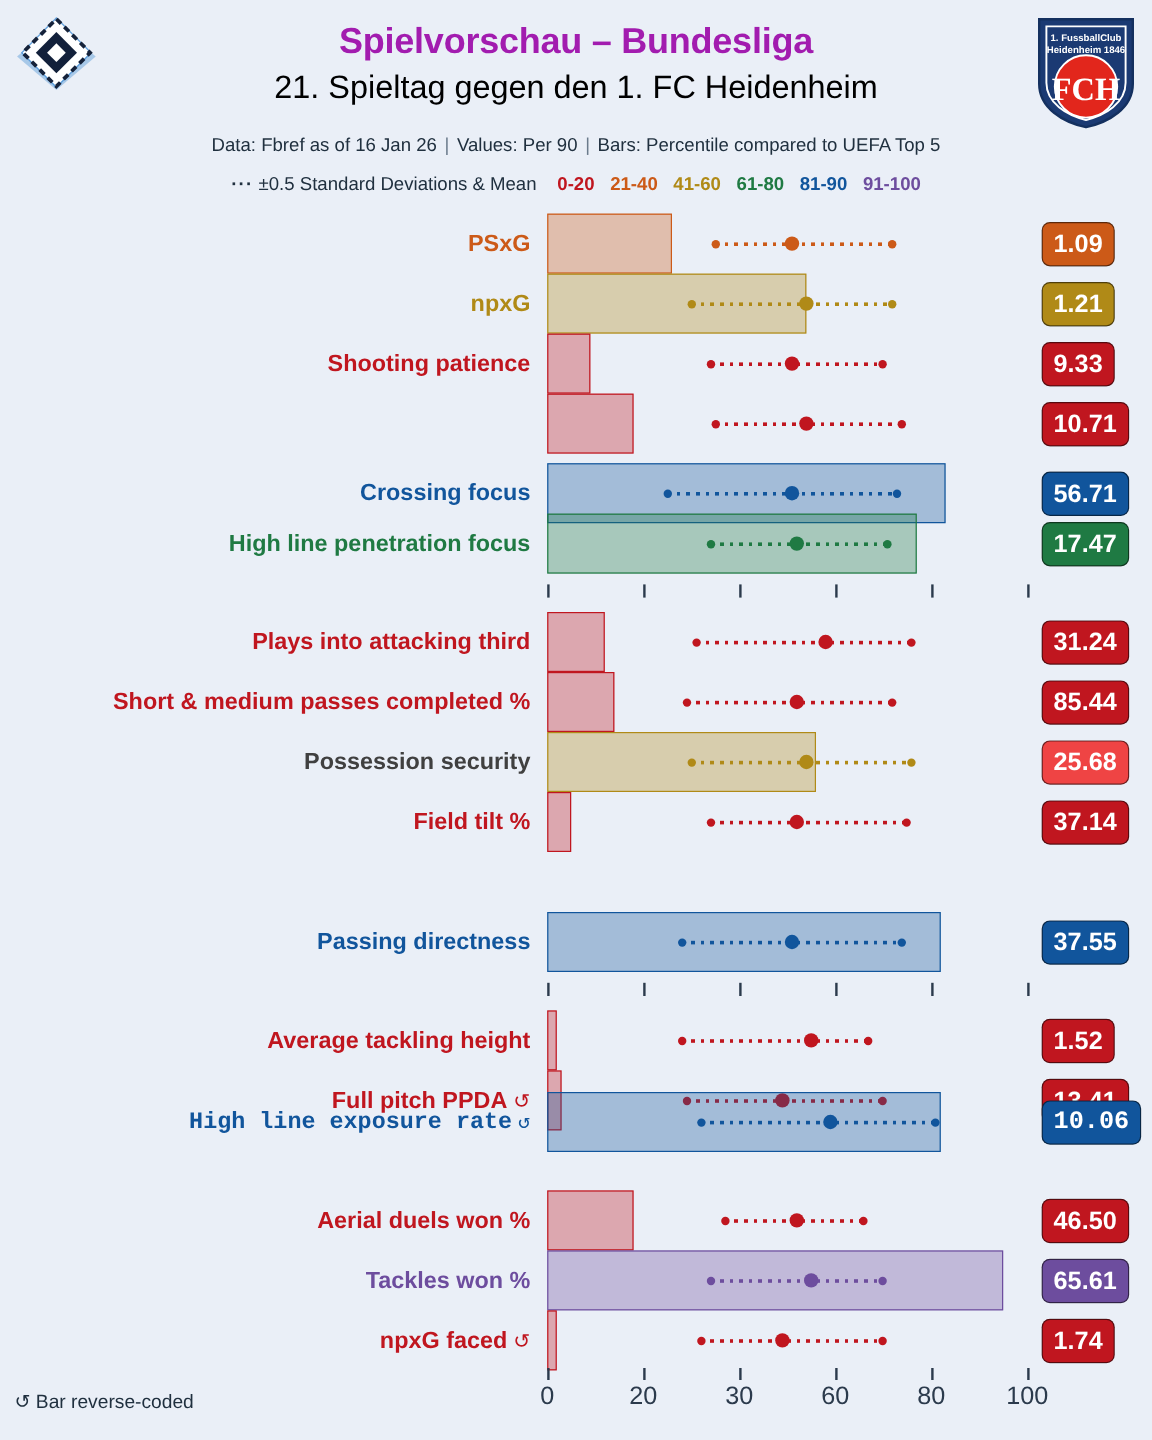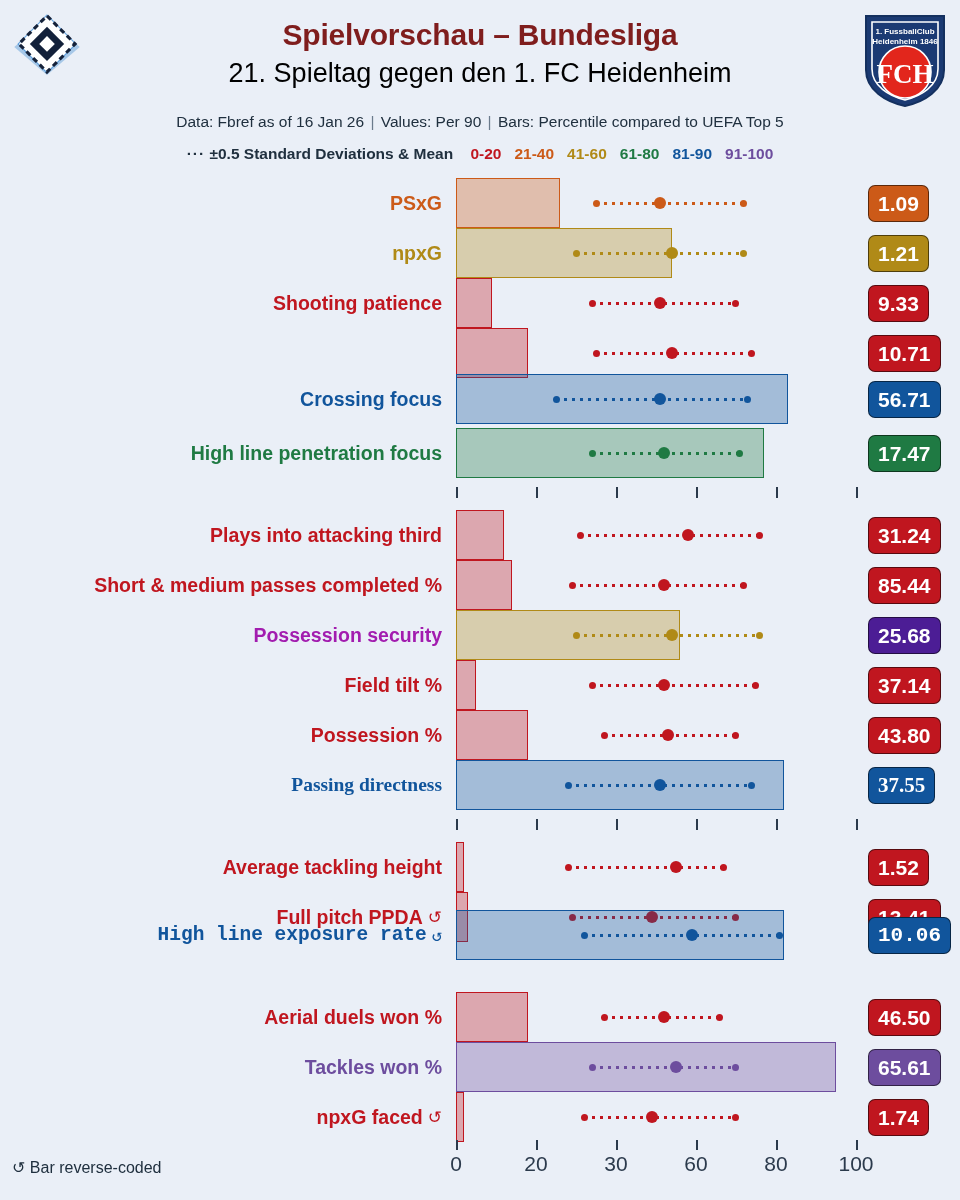--- a/index.html
+++ b/index.html
@@ -10,36 +10,36 @@
     color: #1f2b3d;
     overflow: hidden;
   }
   #page { position: relative; width: 960px; height: 1200px; }
 
   
   .hdr { position: absolute; left: 0; top: 0; width: 960px; height: 178px; }
   .title {
     position: absolute; left: 120px; top: 18px; width: 720px;
     text-align: center; font-size: 30px; font-weight: bold;
-    letter-spacing: -0.2px; color: #7f1d1d;
+    letter-spacing: -0.2px; color: #a21caf;
   }
   .subtitle {
     position: absolute; left: 120px; top: 58px; width: 720px;
     text-align: center; font-size: 27px; font-weight: normal; color: #000000;
   }
   .srcline {
     position: absolute; left: 60px; top: 113px; width: 840px;
     text-align: center; font-size: 15.5px; color: #20303f;
   }
   .srcline .sep { color: #6b7b8c; padding: 0 2px; }
   .legend {
     position: absolute; left: 60px; top: 145px; width: 840px;
     text-align: center; font-size: 15.5px; font-weight: bold; white-space: nowrap;
   }
-  .legend .sdtxt { color: #20303f; font-weight: bold; }
+  .legend .sdtxt { color: #20303f; font-weight: normal; }
   .legend .dots { color: #20303f; letter-spacing: 1px; }
   .legend .bucket { margin-left: 13px; }
 
   
   .hsv-logo { position: absolute; left: 8px; top: 8px; width: 78px; height: 78px; }
   .crest { position: absolute; left: 862px; top: 12px; width: 86px; height: 96px; }
 
   
   .plot { position: absolute; left: 0; top: 178px; width: 960px; height: 1022px; }
   .row { position: absolute; left: 0; width: 960px; height: 50px; }
@@ -180,21 +180,21 @@
           <div class="bar" style="width: 72px; background: rgba(192, 22, 31, 0.33); border-color: rgb(192, 22, 31);"></div>
           <div class="rng" style="left: 140px; width: 156px; color: rgb(192, 22, 31);">
             <div class="line"></div>
             <div class="cap lo"></div>
             <div class="cap hi"></div>
             <div class="mean" style="left: 70px;"></div>
           </div>
         </div>
         <div class="badge" style="background: rgb(192, 22, 31); left: 868px;">10.71</div>
       </div>
-      <div class="row" style="top: 196px; text-decoration: underline;">
+      <div class="row" style="top: 208px; text-decoration: underline;">
         <div class="lbl" style="color: rgb(17, 85, 156);">
           <span>Crossing focus</span>
         </div>
         <div class="barzone">
           <div class="bar" style="width: 332px; background: rgba(17, 85, 156, 0.33); border-color: rgb(17, 85, 156);"></div>
           <div class="rng" style="left: 100px; width: 192px; color: rgb(17, 85, 156);">
             <div class="line"></div>
             <div class="cap lo"></div>
             <div class="cap hi"></div>
             <div class="mean" style="left: 98px;"></div>
@@ -249,65 +249,50 @@
           <div class="rng" style="left: 116px; width: 172px; color: rgb(192, 22, 31);">
             <div class="line"></div>
             <div class="cap lo"></div>
             <div class="cap hi"></div>
             <div class="mean" style="left: 86px;"></div>
           </div>
         </div>
         <div class="badge" style="background: rgb(192, 22, 31); left: 868px;">85.44</div>
       </div>
       <div class="row" style="top: 432px;">
-        <div class="lbl" style="color: #a21caf;">
+        <div class="lbl" style="color: #404040;">
           <span>Possession security</span>
         </div>
         <div class="barzone">
           <div class="bar" style="width: 224px; background: rgba(176, 138, 23, 0.33); border-color: rgb(176, 138, 23);"></div>
           <div class="rng" style="left: 120px; width: 184px; color: rgb(176, 138, 23);">
             <div class="line"></div>
             <div class="cap lo"></div>
             <div class="cap hi"></div>
             <div class="mean" style="left: 90px;"></div>
           </div>
         </div>
-        <div class="badge" style="background: #4c1d95; left: 868px;">25.68</div>
+        <div class="badge" style="background: #ef4444; left: 868px;">25.68</div>
       </div>
       <div class="row" style="top: 482px;">
         <div class="lbl" style="color: rgb(192, 22, 31);">
           <span>Field tilt %</span>
         </div>
         <div class="barzone">
           <div class="bar" style="width: 20px; background: rgba(192, 22, 31, 0.33); border-color: rgb(192, 22, 31);"></div>
           <div class="rng" style="left: 136px; width: 164px; color: rgb(192, 22, 31);">
             <div class="line"></div>
             <div class="cap lo"></div>
             <div class="cap hi"></div>
             <div class="mean" style="left: 66px;"></div>
           </div>
         </div>
         <div class="badge" style="background: rgb(192, 22, 31); left: 868px;">37.14</div>
       </div>
-      <div class="row" style="top: 532px;">
-        <div class="lbl" style="color: rgb(192, 22, 31);">
-          <span>Possession %</span>
-        </div>
-        <div class="barzone">
-          <div class="bar" style="width: 72px; background: rgba(192, 22, 31, 0.33); border-color: rgb(192, 22, 31);"></div>
-          <div class="rng" style="left: 148px; width: 132px; color: rgb(192, 22, 31);">
-            <div class="line"></div>
-            <div class="cap lo"></div>
-            <div class="cap hi"></div>
-            <div class="mean" style="left: 58px;"></div>
-          </div>
-        </div>
-        <div class="badge" style="background: rgb(192, 22, 31); left: 868px;">43.80</div>
-      </div>
-      <div class="row" style="top: 582px; font-family: Liberation Serif, serif;">
+      <div class="row" style="top: 582px;">
         <div class="lbl" style="color: rgb(17, 85, 156);">
           <span>Passing directness</span>
         </div>
         <div class="barzone">
           <div class="bar" style="width: 328px; background: rgba(17, 85, 156, 0.33); border-color: rgb(17, 85, 156);"></div>
           <div class="rng" style="left: 112px; width: 184px; color: rgb(17, 85, 156);">
             <div class="line"></div>
             <div class="cap lo"></div>
             <div class="cap hi"></div>
             <div class="mean" style="left: 86px;"></div>

